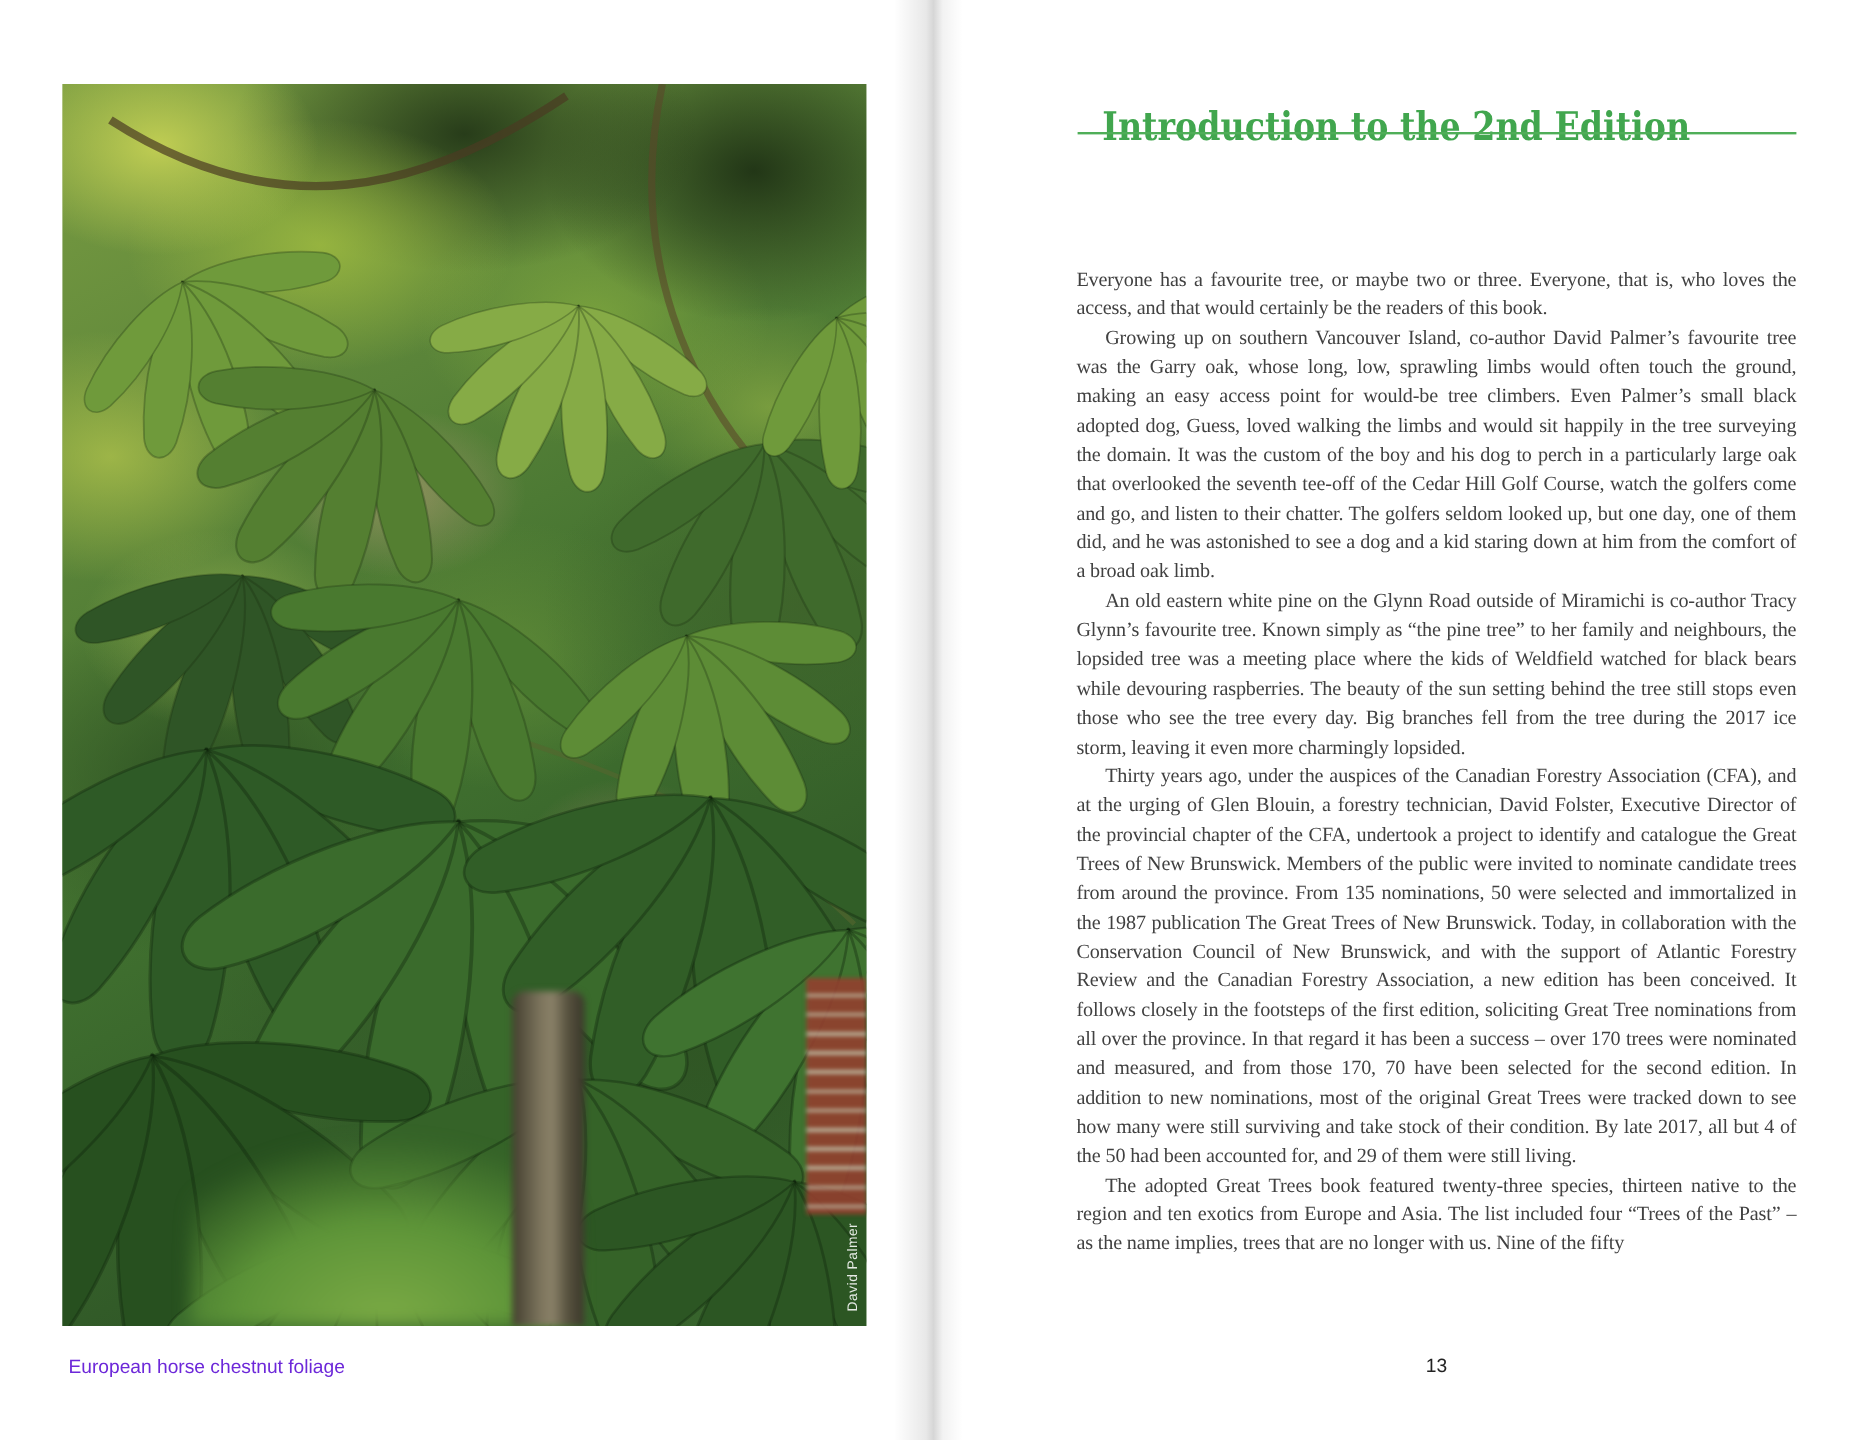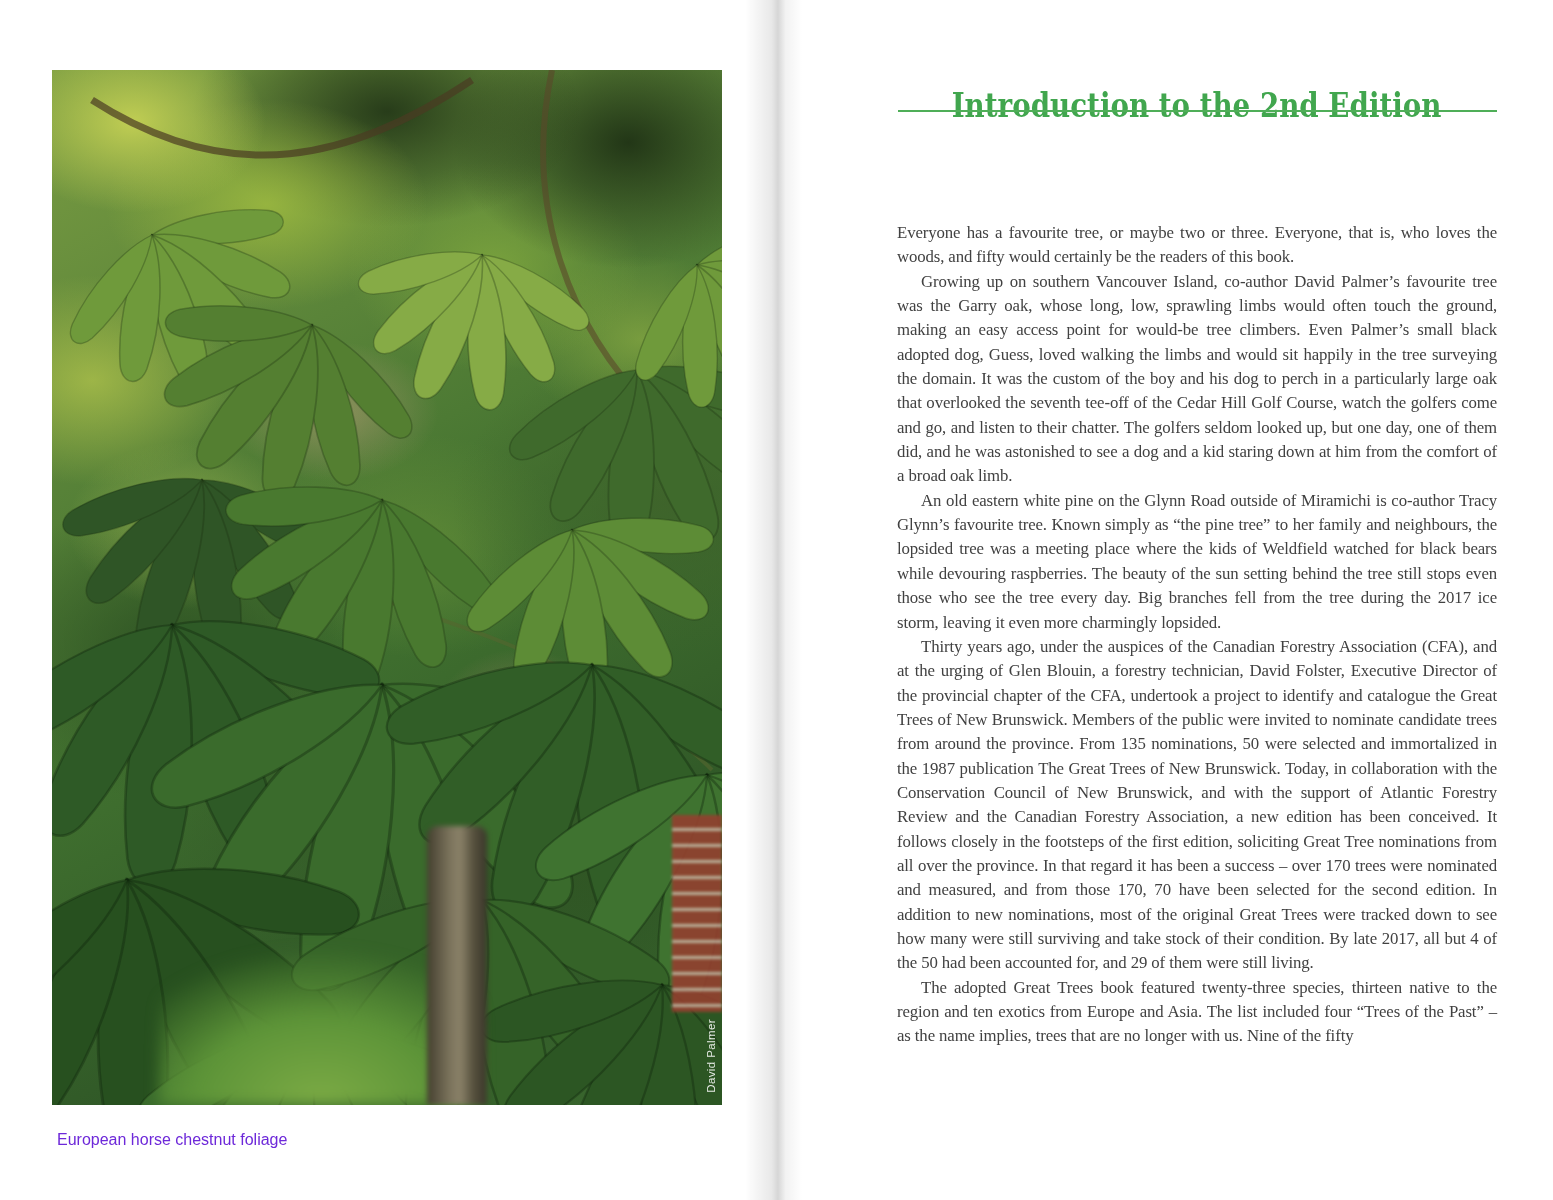--- a/index.html
+++ b/index.html
@@ -40,21 +40,21 @@
     background:repeating-linear-gradient(to bottom,#93402f 0 13px,#c9bba9 13px 16px);
     filter:blur(1.8px);opacity:.9;}
   .leaves-svg{position:absolute;left:0;top:0;width:100%;height:100%;}
   .photo-credit{position:absolute;right:5px;bottom:12px;writing-mode:vertical-rl;
     transform:rotate(180deg);font-family:"Liberation Sans",sans-serif;font-size:11.5px;
     color:rgba(255,255,255,.88);letter-spacing:.4px;}
   .caption{position:absolute;left:57px;top:1131px;font-family:"Liberation Sans",sans-serif;
     font-size:16px;color:#6d28d9;}
 
   
-  .heading{position:absolute;left:897px;top:64px;width:600px;text-align:center;
+  .heading{position:absolute;left:864px;top:64px;width:600px;text-align:center;
     font-family:"DejaVu Serif","Liberation Serif",serif;font-weight:bold;font-size:33px;line-height:40px;}
   .heading > span{display:inline-block;transform:scaleX(.84);transform-origin:50% 50%;white-space:nowrap;}
   .rule{position:absolute;left:898px;top:110px;width:599px;height:2px;}
   .body-text{position:absolute;left:897px;top:221px;width:600px;font-size:16.8px;
     line-height:24.35px;letter-spacing:-0.12px;color:#414141;text-align:justify;}
   .body-text p{margin:0;text-indent:24px;}
   .body-text p:first-child{text-indent:0;}
   .body-text .i{}
   .folio{position:absolute;left:897px;top:1130px;width:600px;text-align:center;
     font-family:"Liberation Sans",sans-serif;font-size:16px;color:#222222;}
@@ -110,21 +110,22 @@
     <div class="photo-credit">David Palmer</div>
   </div>
   <div class="caption">European horse chestnut foliage</div>
 
   <div class="gutter"></div>
 
   <h1 class="heading" style="color: rgb(65, 166, 78);"><span>Introduction to the 2nd Edition</span></h1>
   <div class="rule" style="background: rgb(79, 174, 88);"></div>
 
   <div class="body-text">
-      <p><span>Everyone has a favourite tree, or maybe two or three. Everyone, that is, who loves the woods, and fifty would certainly be the readers of this book.</span></p>
+      <p><span>Everyone has a favourite tree, or maybe two or three. Everyone, that is, who loves the access, and that would certainly be the readers of this book.</span></p>
       <p><span>Growing up on southern Vancouver Island, co-author David Palmer’s favourite tree was the Garry oak, whose long, low, sprawling limbs would often touch the ground, making an easy access point for would-be tree climbers. Even Palmer’s small black adopted dog, Guess, loved walking the limbs and would sit happily in the tree surveying the domain. It was the custom of the boy and his dog to perch in a particularly large oak that overlooked the seventh tee-off of the Cedar Hill Golf Course, watch the golfers come and go, and listen to their chatter. The golfers seldom looked up, but one day, one of them did, and he was astonished to see a dog and a kid staring down at him from the comfort of a broad oak limb.</span></p>
       <p><span>An old eastern white pine on the Glynn Road outside of Miramichi is co-author Tracy Glynn’s favourite tree. Known simply as “the pine tree” to her family and neighbours, the lopsided tree was a meeting place where the kids of Weldfield watched for black bears while devouring raspberries. The beauty of the sun setting behind the tree still stops even those who see the tree every day. Big branches fell from the tree during the 2017 ice storm, leaving it even more charmingly lopsided.</span></p>
       <p><span>Thirty years ago, under the auspices of the Canadian Forestry Association (CFA), and at the urging of Glen Blouin, a forestry technician, David Folster, Executive Director of the provincial chapter of the CFA, undertook a project to identify and catalogue the Great Trees of New Brunswick. Members of the public were invited to nominate candidate trees from around the province. From 135 nominations, 50 were selected and immortalized in the 1987 publication </span><span class="i">The Great Trees of New Brunswick</span><span>. Today, in collaboration with the Conservation Council of New Brunswick, and with the support of </span><span class="i">Atlantic Forestry Review</span><span> and the Canadian Forestry Association, a new edition has been conceived. It follows closely in the footsteps of the first edition, soliciting Great Tree nominations from all over the province. In that regard it has been a success – over 170 trees were nominated and measured, and from those 170, 70 have been selected for the second edition. In addition to new nominations, most of the original Great Trees were tracked down to see how many were still surviving and take stock of their condition. By late 2017, all but 4 of the 50 had been accounted for, and 29 of them were still living.</span></p>
       <p><span>The adopted </span><span class="i">Great Trees</span><span> book featured twenty-three species, thirteen native to the region and ten exotics from Europe and Asia. The list included four “Trees of the Past” – as the name implies, trees that are no longer with us. Nine of the fifty</span></p>
     </div>
 
+  <div class="folio">13</div>
 
 </div>
 
 </body></html>

